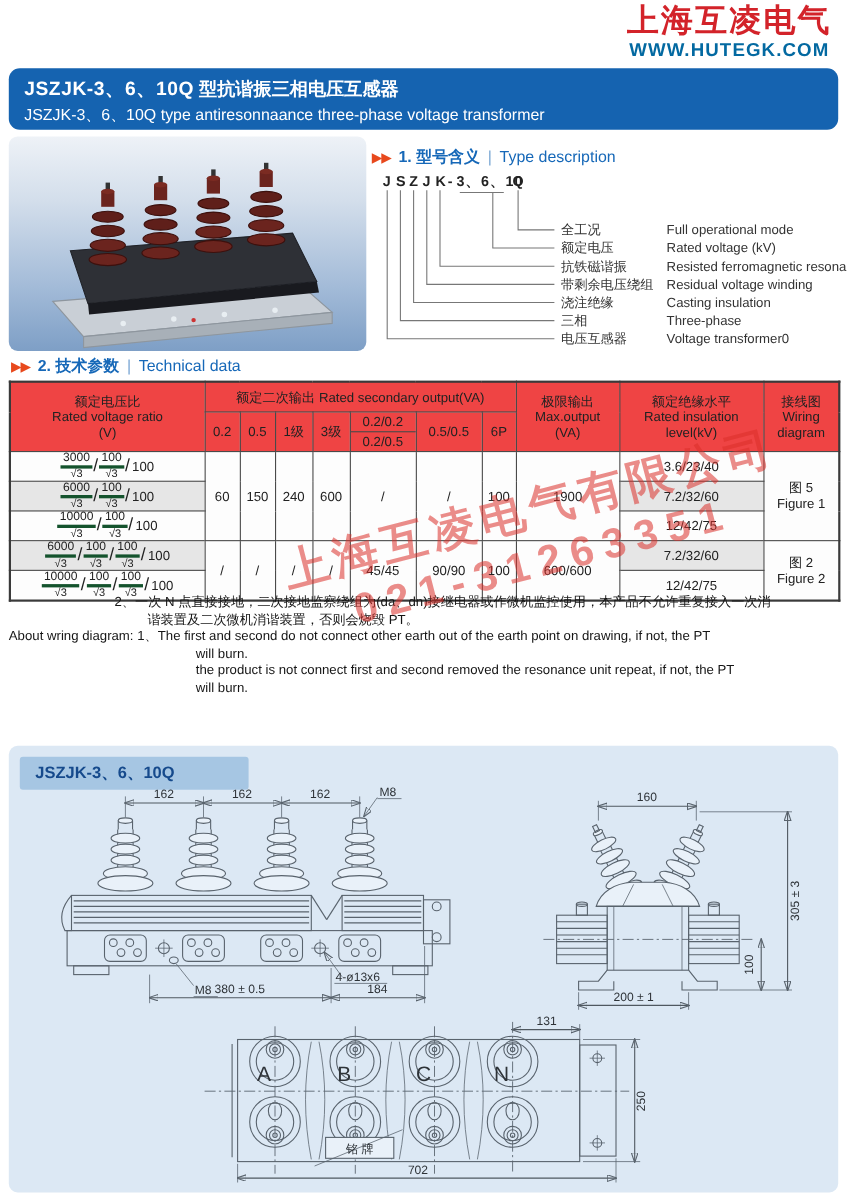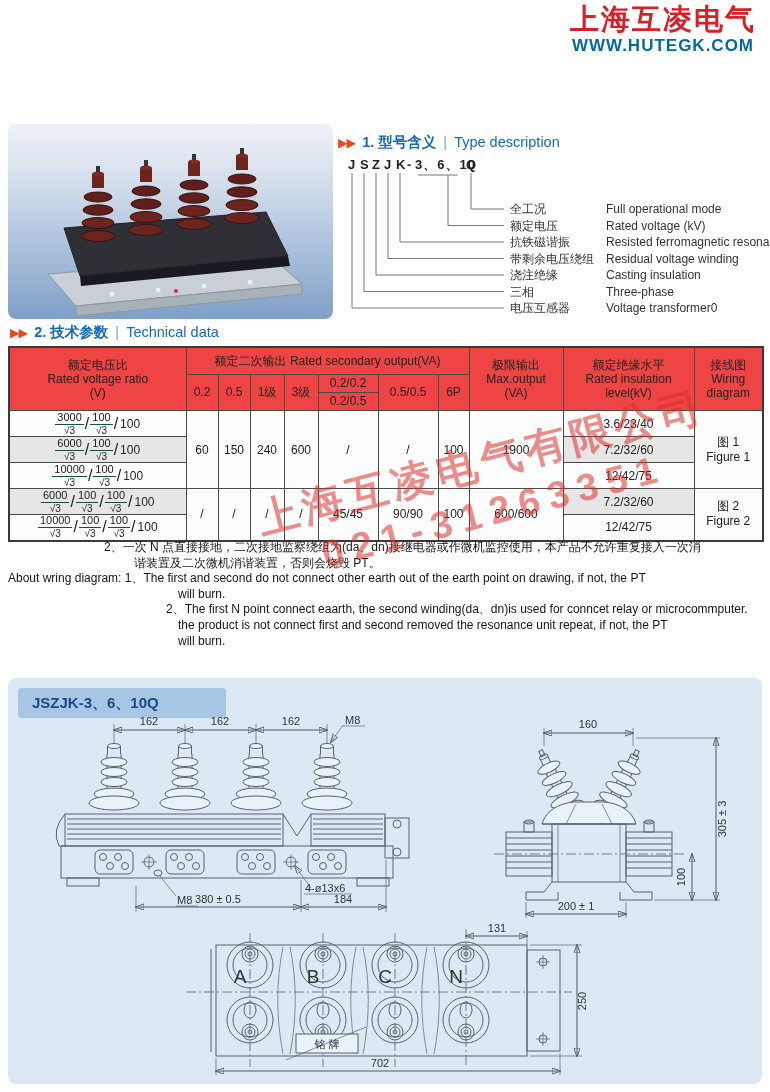--- a/index.html
+++ b/index.html
@@ -43,21 +43,21 @@
   .tech-table th{background:#ef4444;font-weight:normal;line-height:1.18;}
   .tech-table thead tr:first-child th{height:26px;}
   .tech-table thead tr:last-child th{height:34px;}
   .tech-table tbody tr{height:26px;}
   .tech-table td.alt{background:#e6e6e6;}
   .split .t{border-bottom:1px solid #4a4a4a;}
   .split div{height:17px;line-height:17px;}
   .fig div{line-height:1.25;}
   .ratio{white-space:nowrap;}
   .fr{display:inline-block;text-align:center;line-height:1;vertical-align:middle;}
-  .fr b{display:block;font-weight:normal;font-size:11px;border-bottom:1px solid #14532d;padding:0 2px 1px;}
+  .fr b{display:block;font-weight:normal;font-size:11px;border-bottom:3px solid #14532d;padding:0 2px 1px;}
   .fr i{display:block;font-style:normal;font-size:10px;padding-top:1px;}
   .sl{font-size:16px;margin:0 1px;vertical-align:middle;color:#222;}
   .tail{font-size:12px;vertical-align:middle;margin-left:1px;}
 
   
   .notes{position:absolute;left:8px;top:540px;width:758px;font-size:12px;line-height:15.6px;color:#151515;}
   .notes div{white-space:nowrap;}
 
   
   .watermark{position:absolute;left:238px;top:505px;width:492px;text-align:center;
@@ -81,20 +81,27 @@
 </head>
 <body>
 
 <div id="page">
 
   <div class="logo-block">
     <div class="logo">上海互凌电气</div>
     <div class="website">WWW.HUTEGK.COM</div>
   </div>
 
+  <div class="title-bar">
+    <div class="title-zh">
+      <span class="model">JSZJK-3、6、10Q</span>
+      <span>型抗谐振三相电压互感器</span>
+    </div>
+    <div class="title-en">JSZJK-3、6、10Q type antiresonnaance three-phase voltage transformer</div>
+  </div>
 
   <div class="photo">
     <svg width="325" height="195" viewBox="0 0 325 195">
       <polygon points="40,150 262,132 294,160 68,182" fill="#c9cfd6" stroke="#8e969e"></polygon>
       <polygon points="68,182 294,160 294,170 68,192" fill="#a8b0b8" stroke="#8e969e"></polygon>
       <polygon points="56,104 258,88 280,132 72,152" fill="#2e3036" stroke="#202228"></polygon>
       <polygon points="72,152 280,132 282,142 73,162" fill="#191a1f"></polygon>
       <circle cx="104" cy="170" r="2.5" fill="#e8eef2"></circle>
         <circle cx="150" cy="166" r="2.5" fill="#e8eef2"></circle>
       <circle cx="196" cy="162" r="2.5" fill="#e8eef2"></circle>
@@ -245,21 +252,21 @@
         <td rowspan="3">60</td>
         <td rowspan="3">150</td>
         <td rowspan="3">240</td>
         <td rowspan="3">600</td>
         <td rowspan="3">/</td>
         <td rowspan="3">/</td>
         <td rowspan="3">100</td>
         <td rowspan="3">1900</td>
         <td>3.6/23/40</td>
         <td rowspan="3" class="fig">
-          <div>图 1</div>
+          <div>图 5</div>
             <div>Figure 1</div>
         </td>
       </tr>
       <tr>
         <td class="ratio alt">
           <span class="fr"><b>6000</b><i>√3</i></span><span class="sl">/</span><span class="fr"><b>100</b><i>√3</i></span><span class="sl">/</span><span class="tail">100</span>
         </td>
         <td class="alt">7.2/32/60</td>
       </tr>
       <tr>
@@ -293,21 +300,20 @@
         <td>12/42/75</td>
       </tr>
     </tbody>
   </table>
 
   <div class="notes">
     <div style="padding-left:96px">2、一次 N 点直接接地，二次接地监察绕组为(da、dn)接继电器或作微机监控使用，本产品不允许重复接入一次消</div>
     <div style="padding-left:126px">谐装置及二次微机消谐装置，否则会烧毁 PT。</div>
     <div>About wring diagram: 1、The first and second do not connect other earth out of the earth point on drawing, if not, the PT</div>
     <div style="padding-left:170px">will burn.</div>
-    <div style="padding-left:158px">2、The first N point connect eaarth, the second winding(da、dn)is used for conncet relay or microcommputer.</div>
     <div style="padding-left:170px">the product is not connect first and second removed the resonance unit repeat, if not, the PT</div>
     <div style="padding-left:170px">will burn.</div>
   </div>
 
   <div class="watermark">
     <div class="l1">上海互凌电气有限公司</div>
     <div class="l2">021-31263351</div>
   </div>
 
 

